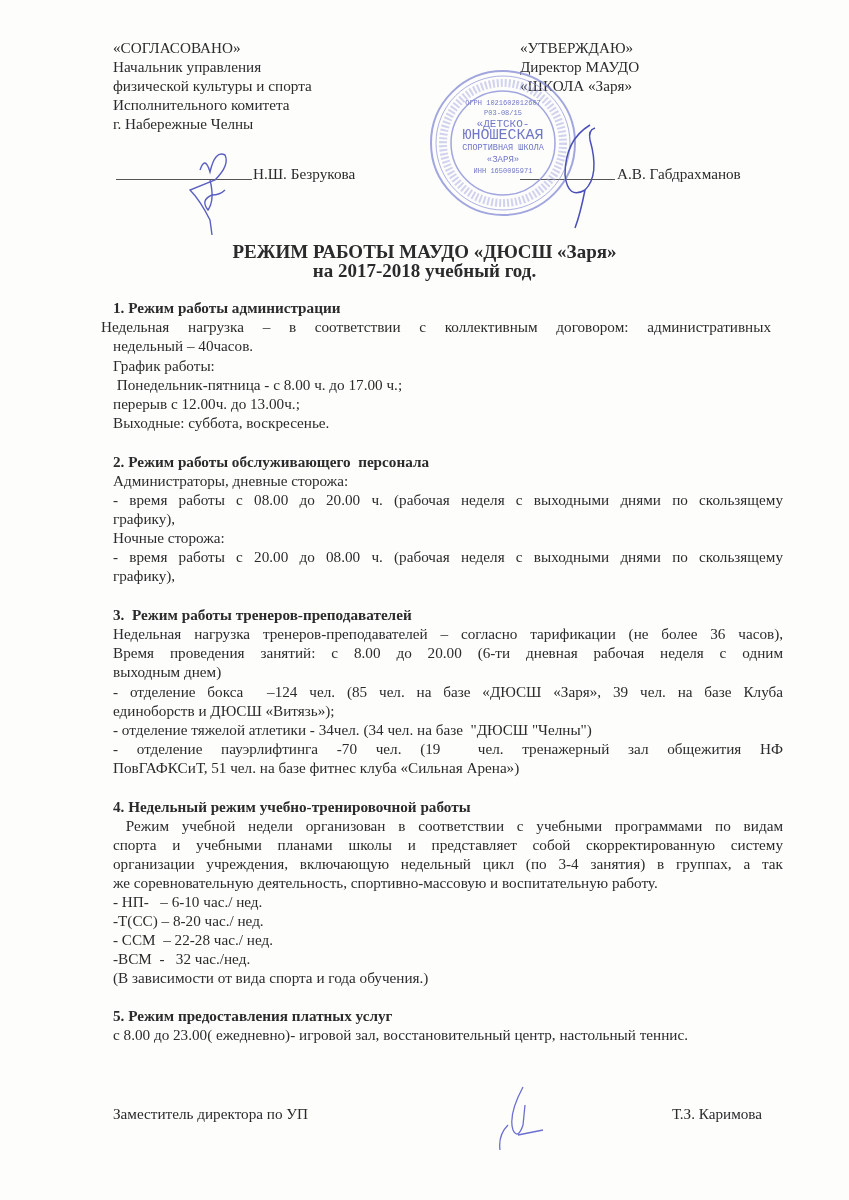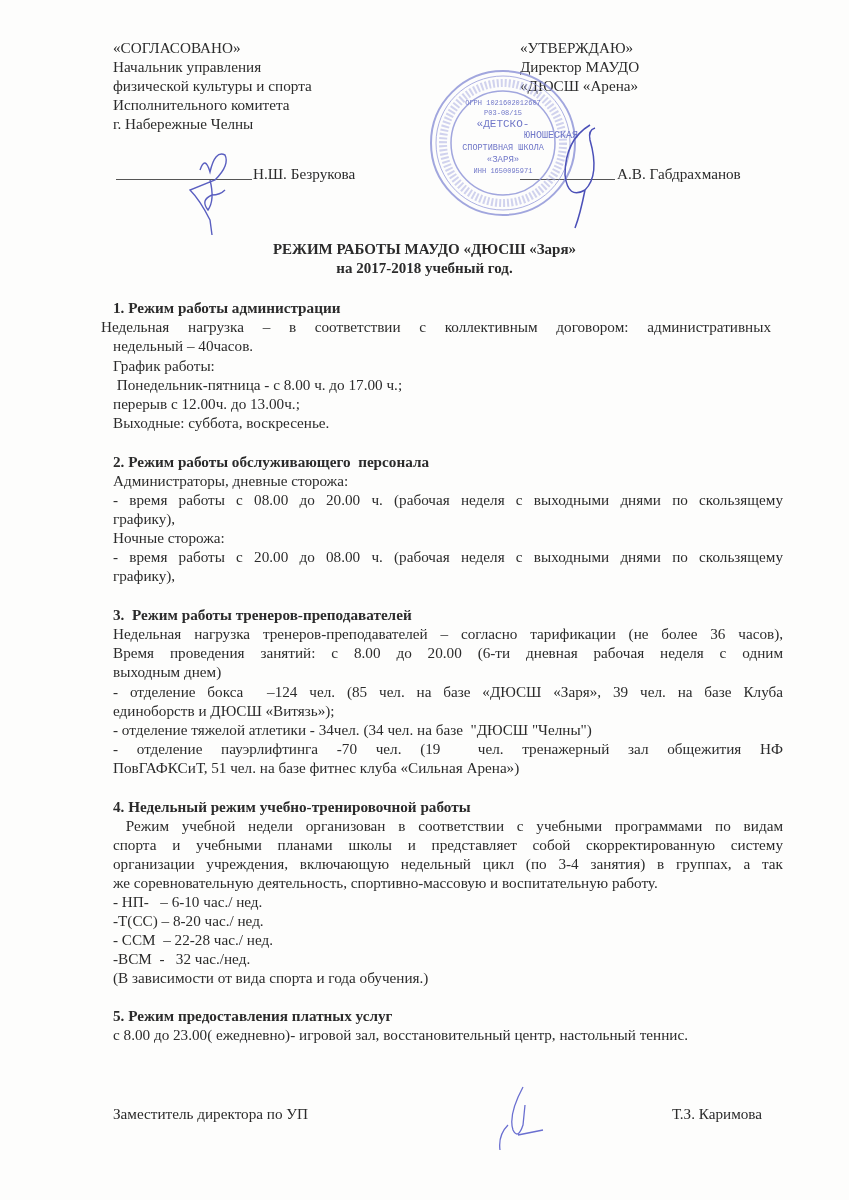--- a/index.html
+++ b/index.html
@@ -5,56 +5,56 @@
     html, body { margin: 0; padding: 0; }
     body {
       width: 849px; height: 1200px; background: #fdfdfc; position: relative; overflow: hidden;
       font-family: "Liberation Serif", "DejaVu Serif", serif; color: #2b2b2b; font-size: 15.2px;
     }
     .abs { position: absolute; }
     .ln { position: absolute; white-space: nowrap; line-height: 19px; }
     .b { font-weight: bold; }
     .just { text-align: justify; text-align-last: justify; width: 670px; white-space: normal; }
     .hr { position: absolute; height: 1px; background: #555; }
-    .title { position: absolute; left: 0; width: 849px; text-align: center; font-weight: bold; font-size: 15px; }
+    .title { position: absolute; left: 0; width: 849px; text-align: center; font-weight: bold; font-size: 19px; }
     svg { position: absolute; }
   </style>
 </head>
 <body>
 
 <div>
   <div class="ln" style="left:113px;top:38px">«СОГЛАСОВАНО»</div>
   <div class="ln" style="left:113px;top:57px">Начальник управления</div>
   <div class="ln" style="left:113px;top:76px">физической культуры и спорта</div>
   <div class="ln" style="left:113px;top:95px">Исполнительного комитета</div>
   <div class="ln" style="left:113px;top:114px">г. Набережные Челны</div>
   <div class="hr" style="left:116px;top:179px;width:136px"></div>
   <div class="ln" style="left:253px;top:164px">Н.Ш. Безрукова</div>
 </div>
 
 <div>
   <div class="ln" style="left:520px;top:38px">«УТВЕРЖДАЮ»</div>
   <div class="ln" style="left:520px;top:57px">Директор МАУДО</div>
-  <div class="ln" style="left:520px;top:76px">«ДЮСШ «Арена»</div>
+  <div class="ln" style="left:520px;top:76px">«ШКОЛА «Заря»</div>
   <div class="hr" style="left:520px;top:179px;width:95px"></div>
   <div class="ln" style="left:617px;top:164px">А.В. Габдрахманов</div>
 </div>
 
 <div class="abs" style="left:428px;top:68px;width:150px;height:150px;">
   <svg width="150" height="150" viewBox="0 0 150 150">
     <circle cx="75" cy="75" r="72" fill="none" stroke="#8a90d6" stroke-width="2" opacity="0.8"></circle>
     <circle cx="75" cy="75" r="67" fill="none" stroke="#8a90d6" stroke-width="1" opacity="0.7"></circle>
     <circle cx="75" cy="75" r="52" fill="none" stroke="#8a90d6" stroke-width="1.5" opacity="0.8"></circle>
     <circle cx="75" cy="75" r="60" fill="none" stroke="#a3a8e0" stroke-width="8" stroke-dasharray="2 2" opacity="0.5"></circle>
   </svg>
   <div class="abs" style="left:0;top:30px;width:150px;text-align:center;font-family:Liberation Mono, monospace;font-size:7px;color:#7077c8;line-height:10px;">
     <div>ОГРН 1021602012607</div>
     <div>Р03-08/15</div>
     <div style="font-size:11px;line-height:12px;">«ДЕТСКО-</div>
-    <div style="font-size:10px;line-height:12px;text-align:right;">ЮНОШЕСКАЯ</div>
+    <div style="font-size:15px;line-height:12px;">ЮНОШЕСКАЯ</div>
     <div style="font-size:8.5px;line-height:12px;">СПОРТИВНАЯ ШКОЛА</div>
     <div style="font-size:9px;line-height:12px;">«ЗАРЯ»</div>
     <div>ИНН 1650095971</div>
   </div>
 </div>
 
 <svg style="left:170px;top:140px" width="80" height="100" viewBox="0 0 80 100">
   <path d="M30 30 Q35 15 40 32 Q45 10 55 15 Q60 25 45 40 L20 50 Q30 60 40 80 L42 95 M40 40 Q45 60 38 70 Q30 60 42 55 Q50 55 55 50" fill="none" stroke="#5a5fc0" stroke-width="1.4"></path>
 </svg>
 <svg style="left:560px;top:120px" width="60" height="110" viewBox="0 0 60 110">

